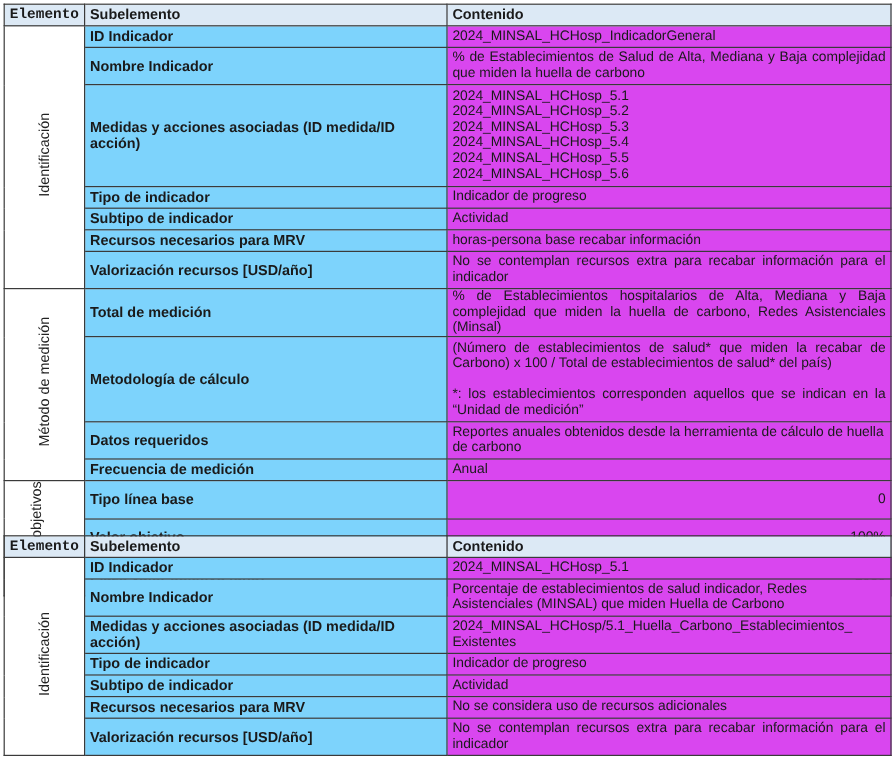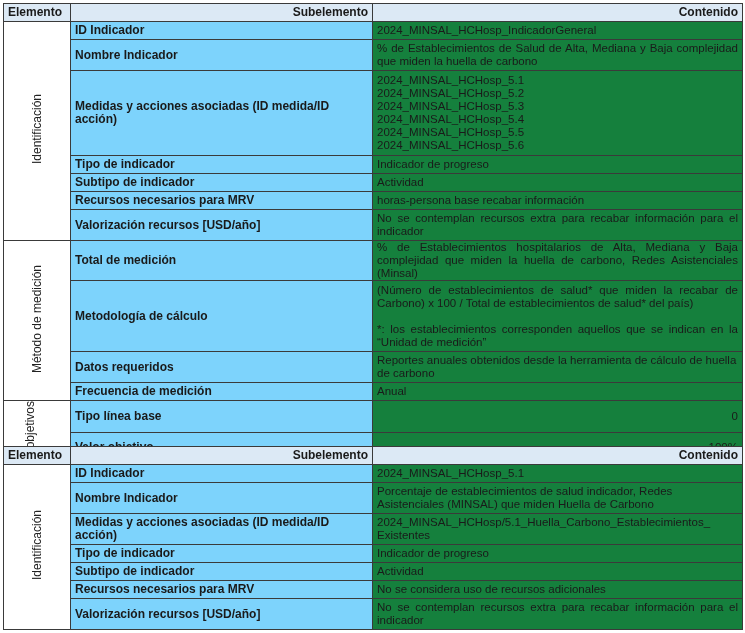--- a/index.html
+++ b/index.html
@@ -1,24 +1,24 @@
 <!DOCTYPE html>
 <html><head>
 <meta charset="utf-8">
 <style>
   html, body { margin: 0; padding: 0; background: #ffffff; }
   body { width: 745px; height: 633px; position: relative; overflow: hidden;
          font-family: "Liberation Sans", sans-serif; font-size: 11.5px; color: #1a1a1a; }
   table.ind { position: absolute; left: 3px; border-collapse: collapse; table-layout: fixed; width: 739px; }
   table.ind td, table.ind th { border: 1px solid #3a3a3a; padding: 0 4px; vertical-align: middle; line-height: 13px; }
   col.c1 { width: 67px; } col.c2 { width: 302px; } col.c3 { width: 370px; }
-  th.hdr { background: #dce9f5; font-weight: bold; text-align: right; height: 17px; font-size: 12px; }
-  th.hdr.center { text-align: left; }
+  th.hdr { background: #dce9f5; font-weight: bold; text-align: left; height: 17px; font-size: 12px; }
+  th.hdr.center { text-align: center; font-family: Liberation Mono, monospace; }
   td.sub { background: #7dd3fc; font-weight: bold; font-size: 12px; }
-  td.val { background: #15803d; }
+  td.val { background: #d946ef; }
   td.val.num { text-align: right; }
   td.val.just { text-align: justify; }
   td.elem { background: #ffffff; text-align: center; padding: 0; }
   .vert { display: inline-block; writing-mode: vertical-rl; transform: rotate(180deg); font-size: 12px; color: #222; line-height: 13px; text-align: center; }
   .line { display: block; }
   .gap { display: block; height: 13px; }
 </style>
 </head>
 <body>
 

